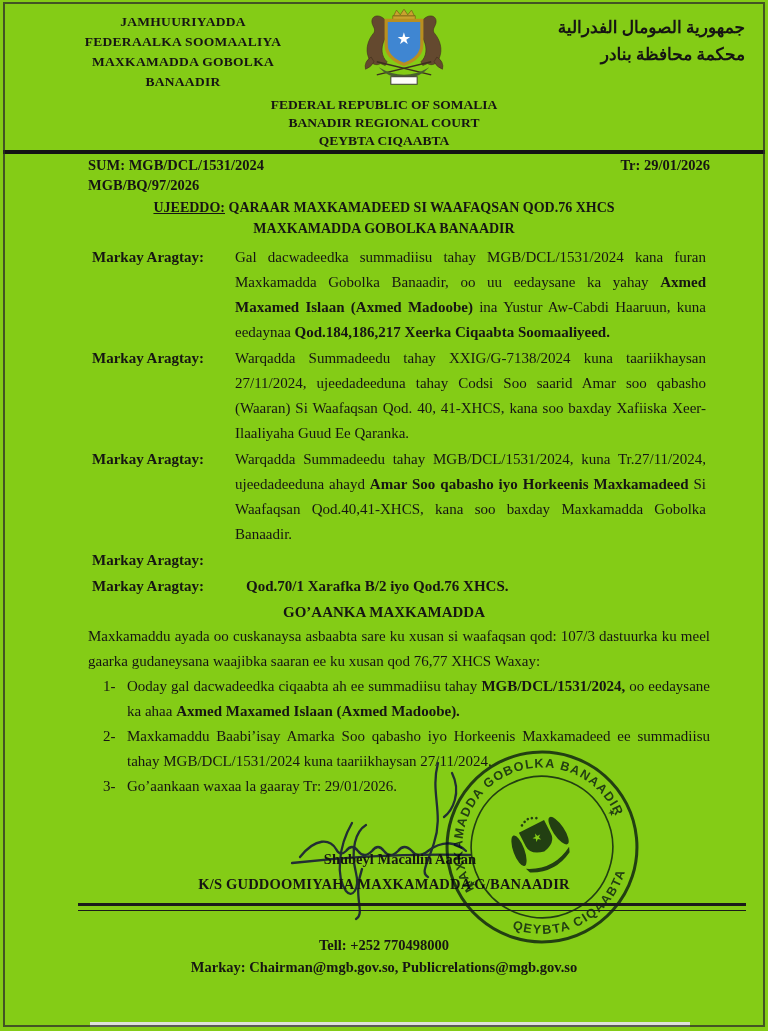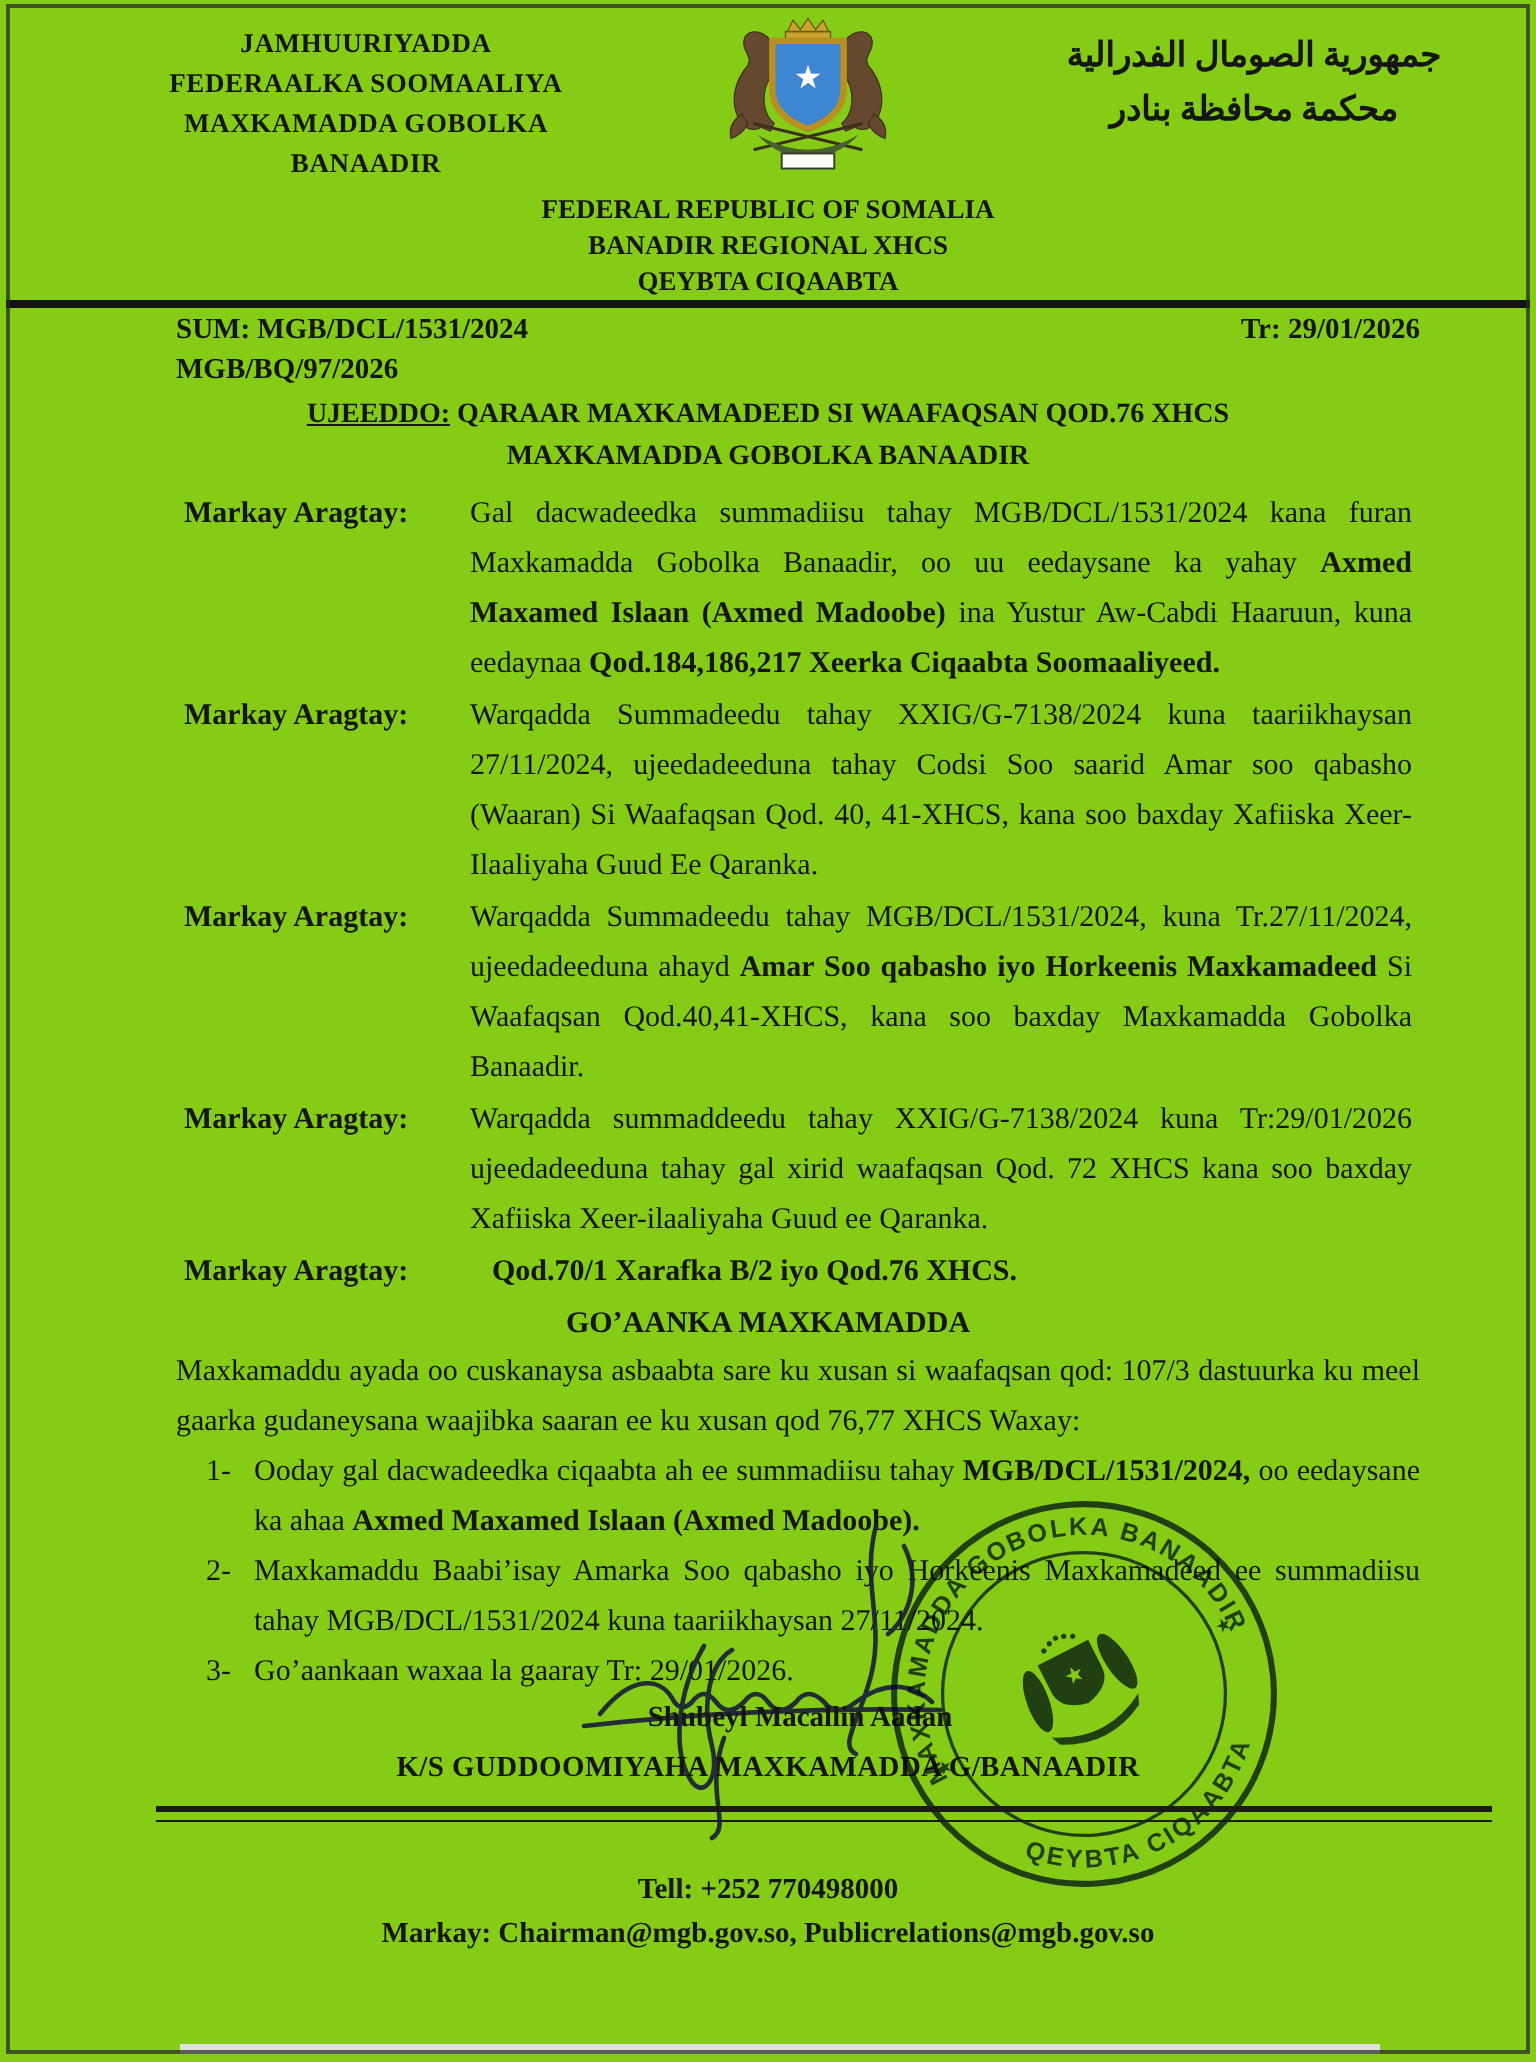--- a/index.html
+++ b/index.html
@@ -2,21 +2,21 @@
 <html><head>
 <meta charset="utf-8">
 <style>
   html,body{margin:0;padding:0;}
   body{width:768px;height:1031px;position:relative;background:#e9e7e2;font-family:"Liberation Serif",serif;color:#161513;}
   .page{position:absolute;inset:0;background:#84cc16;overflow:hidden;}
   .frame{position:absolute;left:3px;top:2px;right:3px;bottom:4px;border:2px solid rgba(45,44,42,.75);pointer-events:none;}
   .abs{position:absolute;}
   
   .hdr-left{left:58px;top:12px;width:250px;font-weight:700;font-size:13.5px;line-height:20px;text-align:center;letter-spacing:.3px;}
-  .hdr-ar{left:496px;top:14px;width:262px;font-weight:700;font-size:17px;line-height:27px;text-align:center;direction:rtl;}
+  .hdr-ar{left:483px;top:14px;width:262px;font-weight:700;font-size:17px;line-height:27px;text-align:right;direction:rtl;}
   .crest{left:343px;top:5px;width:122px;height:90px;}
   .hdr-center{left:234px;top:96px;width:300px;font-weight:700;font-size:13.5px;line-height:18px;text-align:center;}
   .rule-thick{left:3px;right:3px;top:150px;height:4px;background:#141413;}
   
   .ref-sum{left:88px;top:157px;font-weight:700;font-size:14.5px;}
   .ref-tr{left:560px;top:157px;width:150px;font-weight:700;font-size:14.5px;text-align:right;}
   .ref-bq{left:88px;top:177px;font-weight:700;font-size:14.5px;}
   
   .flow{left:0;top:198px;right:0;}
   .subj1{text-align:center;font-weight:700;font-size:14px;line-height:20px;}
@@ -76,21 +76,21 @@
       <line x1="94" y1="74" x2="36" y2="60"></line>
     </g>
     <path d="M38 66 Q65 82 92 66 Q82 77 65 79 Q48 77 38 66 Z" fill="#4a5f2e"></path>
     <rect x="51" y="76" width="28" height="8" fill="#fdfdf8" stroke="#37362f" stroke-width="1"></rect>
   </svg>
 
   <div class="abs hdr-ar" style="white-space:pre-line;">جمهورية الصومال الفدرالية
 محكمة محافظة بنادر</div>
 
   <div class="abs hdr-center" style="white-space:pre-line;">FEDERAL REPUBLIC OF SOMALIA
-BANADIR REGIONAL XHCS
+BANADIR REGIONAL COURT
 QEYBTA CIQAABTA</div>
 
   <div class="abs rule-thick"></div>
 
   <div class="abs ref-sum">SUM: MGB/DCL/1531/2024</div>
   <div class="abs ref-tr">Tr: 29/01/2026</div>
   <div class="abs ref-bq">MGB/BQ/97/2026</div>
 
   <div class="abs flow">
     <div class="subj1">
@@ -105,21 +105,20 @@
     <div class="crow">
       <div class="clabel">Markay Aragtay:</div>
       <div class="cbody"><span>Warqadda Summadeedu tahay XXIG/G-7138/2024 kuna taariikhaysan 27/11/2024, ujeedadeeduna tahay Codsi Soo saarid Amar soo qabasho (Waaran) Si Waafaqsan Qod. 40, 41-XHCS, kana soo baxday Xafiiska Xeer-Ilaaliyaha Guud Ee Qaranka.</span></div>
     </div>
     <div class="crow">
       <div class="clabel">Markay Aragtay:</div>
       <div class="cbody"><span>Warqadda Summadeedu tahay MGB/DCL/1531/2024, kuna Tr.27/11/2024, ujeedadeeduna ahayd </span><span style="font-weight: 700;">Amar Soo qabasho iyo Horkeenis Maxkamadeed</span><span> Si Waafaqsan Qod.40,41-XHCS, kana soo baxday Maxkamadda Gobolka Banaadir.</span></div>
     </div>
     <div class="crow">
       <div class="clabel">Markay Aragtay:</div>
-      <div class="cbody"><span>Warqadda summaddeedu tahay XXIG/G-7138/2024 kuna Tr:29/01/2026 ujeedadeeduna tahay gal xirid waafaqsan Qod. 72 XHCS kana soo baxday Xafiiska Xeer-ilaaliyaha Guud ee Qaranka.</span></div>
     </div>
     <div class="crow">
       <div class="clabel">Markay Aragtay:</div>
       <div class="cbody"><span style="font-weight: 700; margin-left: 11px;">Qod.70/1 Xarafka B/2 iyo Qod.76 XHCS.</span></div>
     </div>
 
     <div class="dhead">GO’AANKA MAXKAMADDA</div>
     <div class="dintro">Maxkamaddu ayada oo cuskanaysa asbaabta sare ku xusan si waafaqsan qod: 107/3 dastuurka ku meel gaarka gudaneysana waajibka saaran ee ku xusan qod 76,77 XHCS Waxay:</div>
 
     <div class="ditem">

